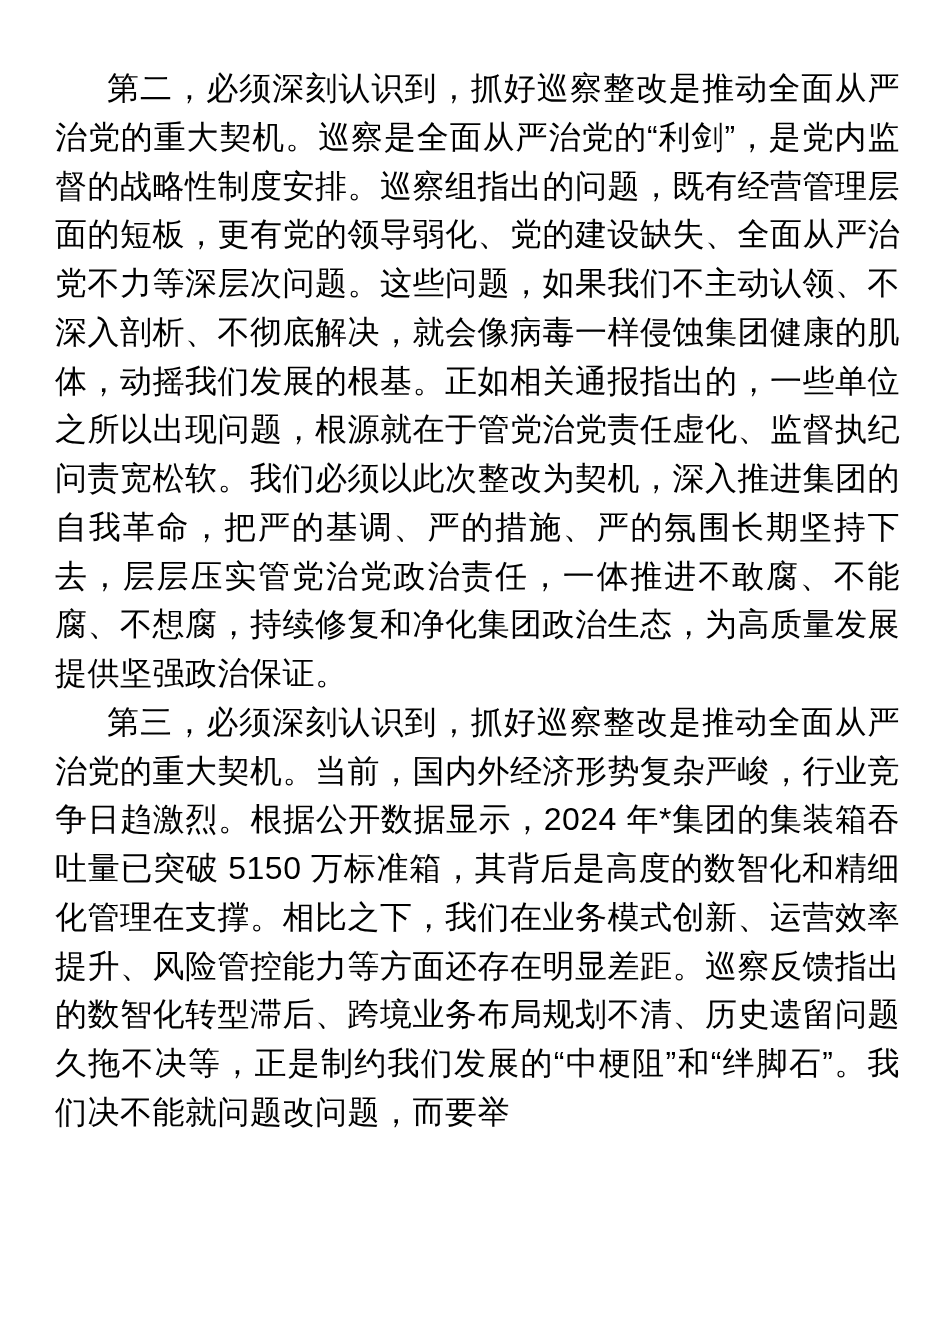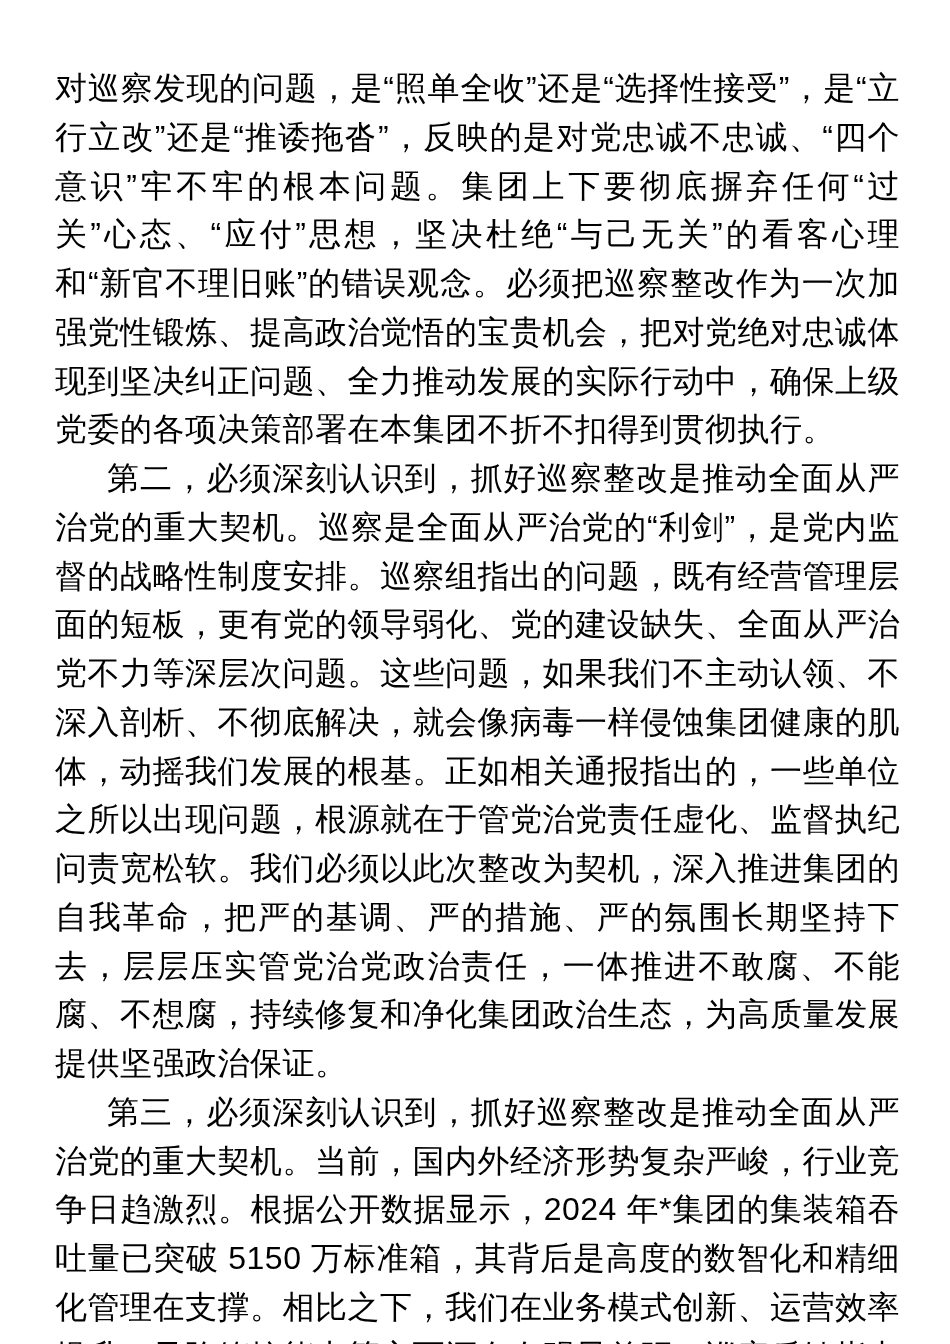--- a/index.html
+++ b/index.html
@@ -34,18 +34,17 @@
     text-indent: 52px;
   }
   .lead {
     font-weight: normal;
   }
 </style>
 </head>
 <body>
 
 <div class="page">
-  <p class="para"><span class="lead"></span><span class="body-text">对巡察发现的问题，是“照单全收”还是“选择性接受”，是“立行立改”还是“推诿拖沓”，反映的是对党忠诚不忠诚、“四个意识”牢不牢的根本问题。集团上下要彻底摒弃任何“过关”心态、“应付”思想，坚决杜绝“与己无关”的看客心理和“新官不理旧账”的错误观念。必须把巡察整改作为一次加强党性锻炼、提高政治觉悟的宝贵机会，把对党绝对忠诚体现到坚决纠正问题、全力推动发展的实际行动中，确保上级党委的各项决策部署在本集团不折不扣得到贯彻执行。</span></p>
 
   <p class="para indent"><span class="lead">第二，必须深刻认识到，抓好巡察整改是推动全面从严治党的重大契机。</span><span class="body-text">巡察是全面从严治党的“利剑”，是党内监督的战略性制度安排。巡察组指出的问题，既有经营管理层面的短板，更有党的领导弱化、党的建设缺失、全面从严治党不力等深层次问题。这些问题，如果我们不主动认领、不深入剖析、不彻底解决，就会像病毒一样侵蚀集团健康的肌体，动摇我们发展的根基。正如相关通报指出的，一些单位之所以出现问题，根源就在于管党治党责任虚化、监督执纪问责宽松软。我们必须以此次整改为契机，深入推进集团的自我革命，把严的基调、严的措施、严的氛围长期坚持下去，层层压实管党治党政治责任，一体推进不敢腐、不能腐、不想腐，持续修复和净化集团政治生态，为高质量发展提供坚强政治保证。</span></p>
 
   <p class="para indent"><span class="lead">第三，必须深刻认识到，抓好巡察整改是推动全面从严治党的重大契机。</span><span class="body-text">当前，国内外经济形势复杂严峻，行业竞争日趋激烈。根据公开数据显示，2024 年*集团的集装箱吞吐量已突破 5150 万标准箱，其背后是高度的数智化和精细化管理在支撑。相比之下，我们在业务模式创新、运营效率提升、风险管控能力等方面还存在明显差距。巡察反馈指出的数智化转型滞后、跨境业务布局规划不清、历史遗留问题久拖不决等，正是制约我们发展的“中梗阻”和“绊脚石”。我们决不能就问题改问题，而要举</span></p>
 </div>
 
 </body></html>

